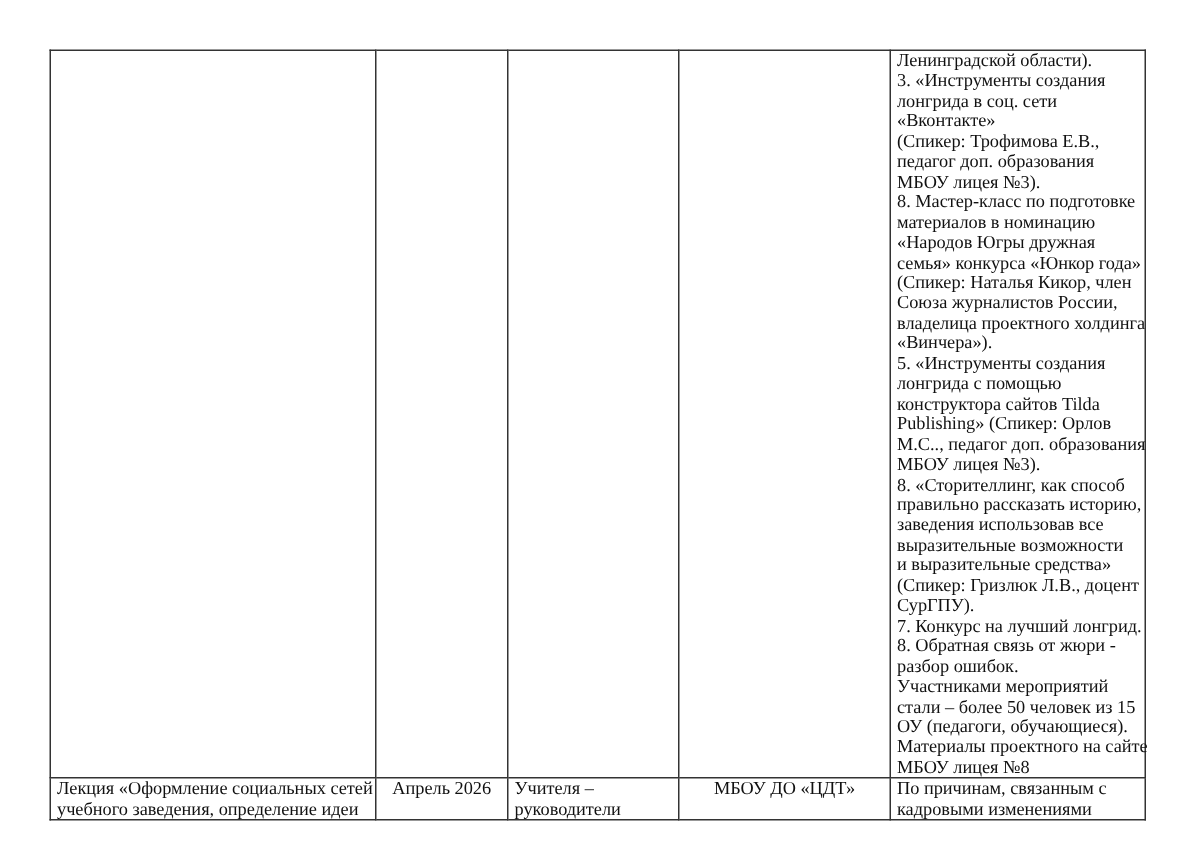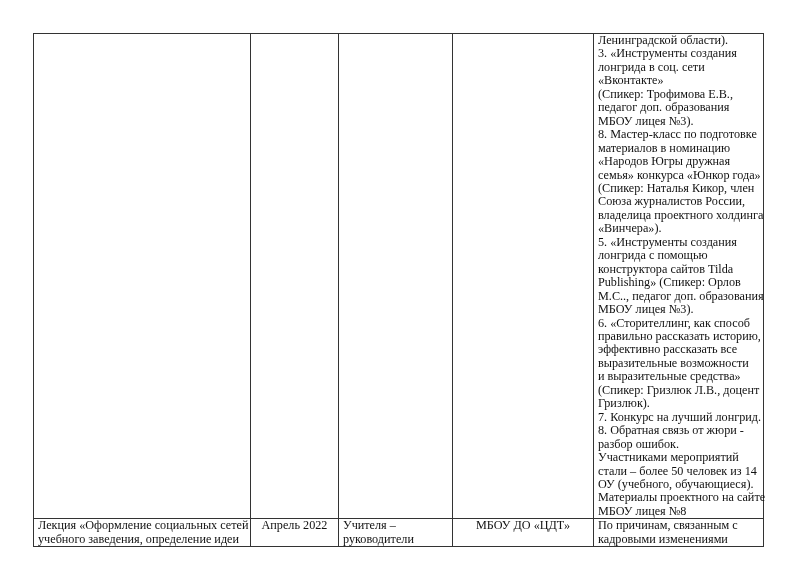--- a/index.html
+++ b/index.html
@@ -50,44 +50,44 @@
             <span class="line">(Спикер: Наталья Кикор, член</span>
             <span class="line">Союза журналистов России,</span>
             <span class="line">владелица проектного холдинга</span>
             <span class="line">«Винчера»).</span>
             <span class="line">5. «Инструменты создания</span>
             <span class="line">лонгрида с помощью</span>
             <span class="line">конструктора сайтов Tilda</span>
             <span class="line">Publishing» (Спикер: Орлов</span>
             <span class="line">М.С.., педагог доп. образования</span>
             <span class="line">МБОУ лицея №3).</span>
-            <span class="line">6. «Сторителлинг, как способ</span>
+            <span class="line">8. «Сторителлинг, как способ</span>
             <span class="line">правильно рассказать историю,</span>
-            <span class="line">эффективно рассказать все</span>
+            <span class="line">заведения использовав все</span>
             <span class="line">выразительные возможности</span>
             <span class="line">и выразительные средства»</span>
             <span class="line">(Спикер: Гризлюк Л.В., доцент</span>
-            <span class="line">Гризлюк).</span>
+            <span class="line">СурГПУ).</span>
             <span class="line">7. Конкурс на лучший лонгрид.</span>
             <span class="line">8. Обратная связь от жюри -</span>
             <span class="line">разбор ошибок.</span>
             <span class="line">Участниками мероприятий</span>
-            <span class="line">стали – более 50 человек из 14</span>
-            <span class="line">ОУ (учебного, обучающиеся).</span>
+            <span class="line">стали – более 50 человек из 15</span>
+            <span class="line">ОУ (педагоги, обучающиеся).</span>
             <span class="line">Материалы проектного на сайте</span>
             <span class="line">МБОУ лицея №8</span>
           </td>
     </tr>
     <tr class="r2">
       <td>
         <span class="line">Лекция «Оформление социальных сетей</span>
         <span class="line">учебного заведения, определение идеи</span>
       </td>
       <td class="center">
-        <span>Апрель 2022</span>
+        <span>Апрель 2026</span>
       </td>
       <td>
         <span class="line">Учителя –</span>
         <span class="line">руководители</span>
       </td>
       <td class="center">
         <span>МБОУ ДО «ЦДТ»</span>
       </td>
       <td>
         <span class="line">По причинам, связанным с</span>

